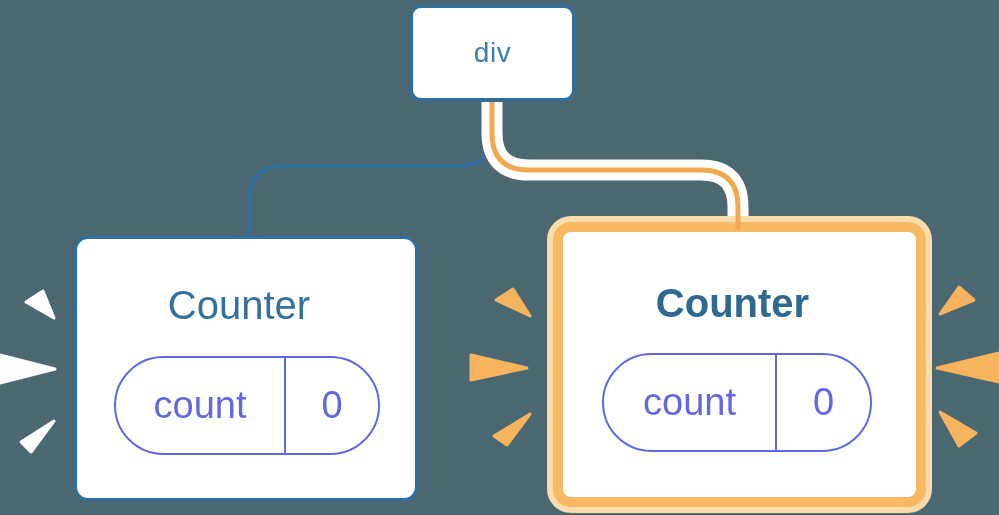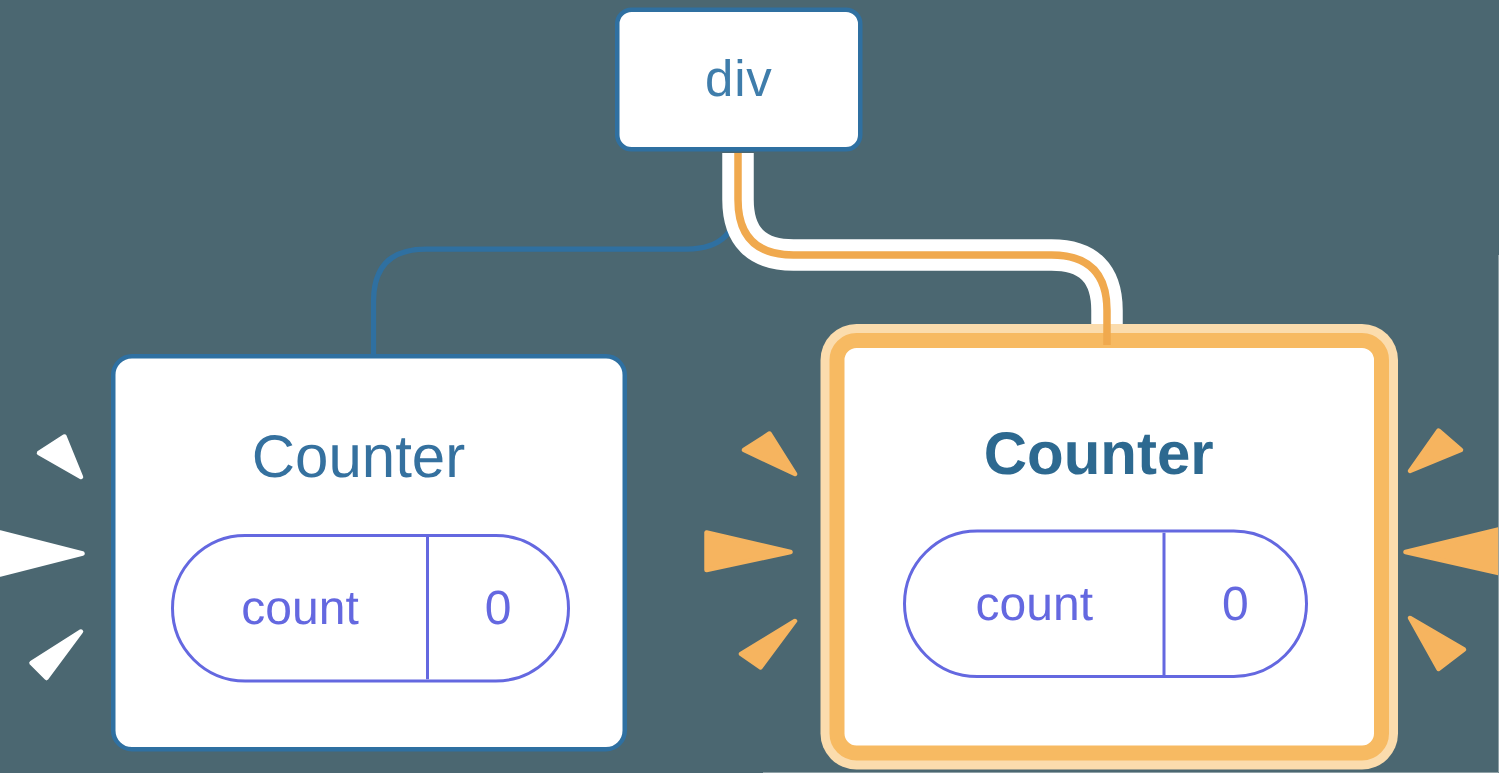--- a/index.html
+++ b/index.html
@@ -18,21 +18,21 @@
   .root-node {
     position:absolute; left:410px; top:5px;
     width:165px; height:96px;
     box-sizing:border-box;
     background:#ffffff;
     border:3px solid #2f70a1;
     border-radius:11px;
     z-index:2;
   }
   .root-node .label {
-    font-size:34px; color:#3f7dab; font-weight:500; letter-spacing:0.5px;
+    font-size:28px; color:#3f7dab; font-weight:500; letter-spacing:0.5px;
   }
 
   
   #overlay {
     position:absolute; left:0; top:0; width:999px; height:515px;
     z-index:3; pointer-events:none;
   }
   .edge-blue   { fill:none; stroke:#2f70a1; stroke-width:3.5px; }
   .edge-casing { fill:none; stroke:#ffffff; stroke-width:21px; }
   .edge-orange { fill:none; stroke:#f0a94e; stroke-width:5px; }
@@ -74,21 +74,21 @@
   .card-right .pill { left:39px; top:121px; width:270px; height:99px; }
 
   .pill .seg-key {
     box-sizing:border-box;
     border-right:2.5px solid #6468e0;
     height:100%;
   }
   .card-left .pill .seg-key  { width:170px; }
   .card-right .pill .seg-key { width:173px; }
   .pill .seg-val { flex:1; height:100%; }
-  .pill .txt { font-size:32px; color:#6468e0; }
+  .pill .txt { font-size:38px; color:#6468e0; }
 </style>
 </head>
 <body>
 
 <div id="stage">
 
   <div class="root-node center">
     <span class="label">div</span>
   </div>
 

